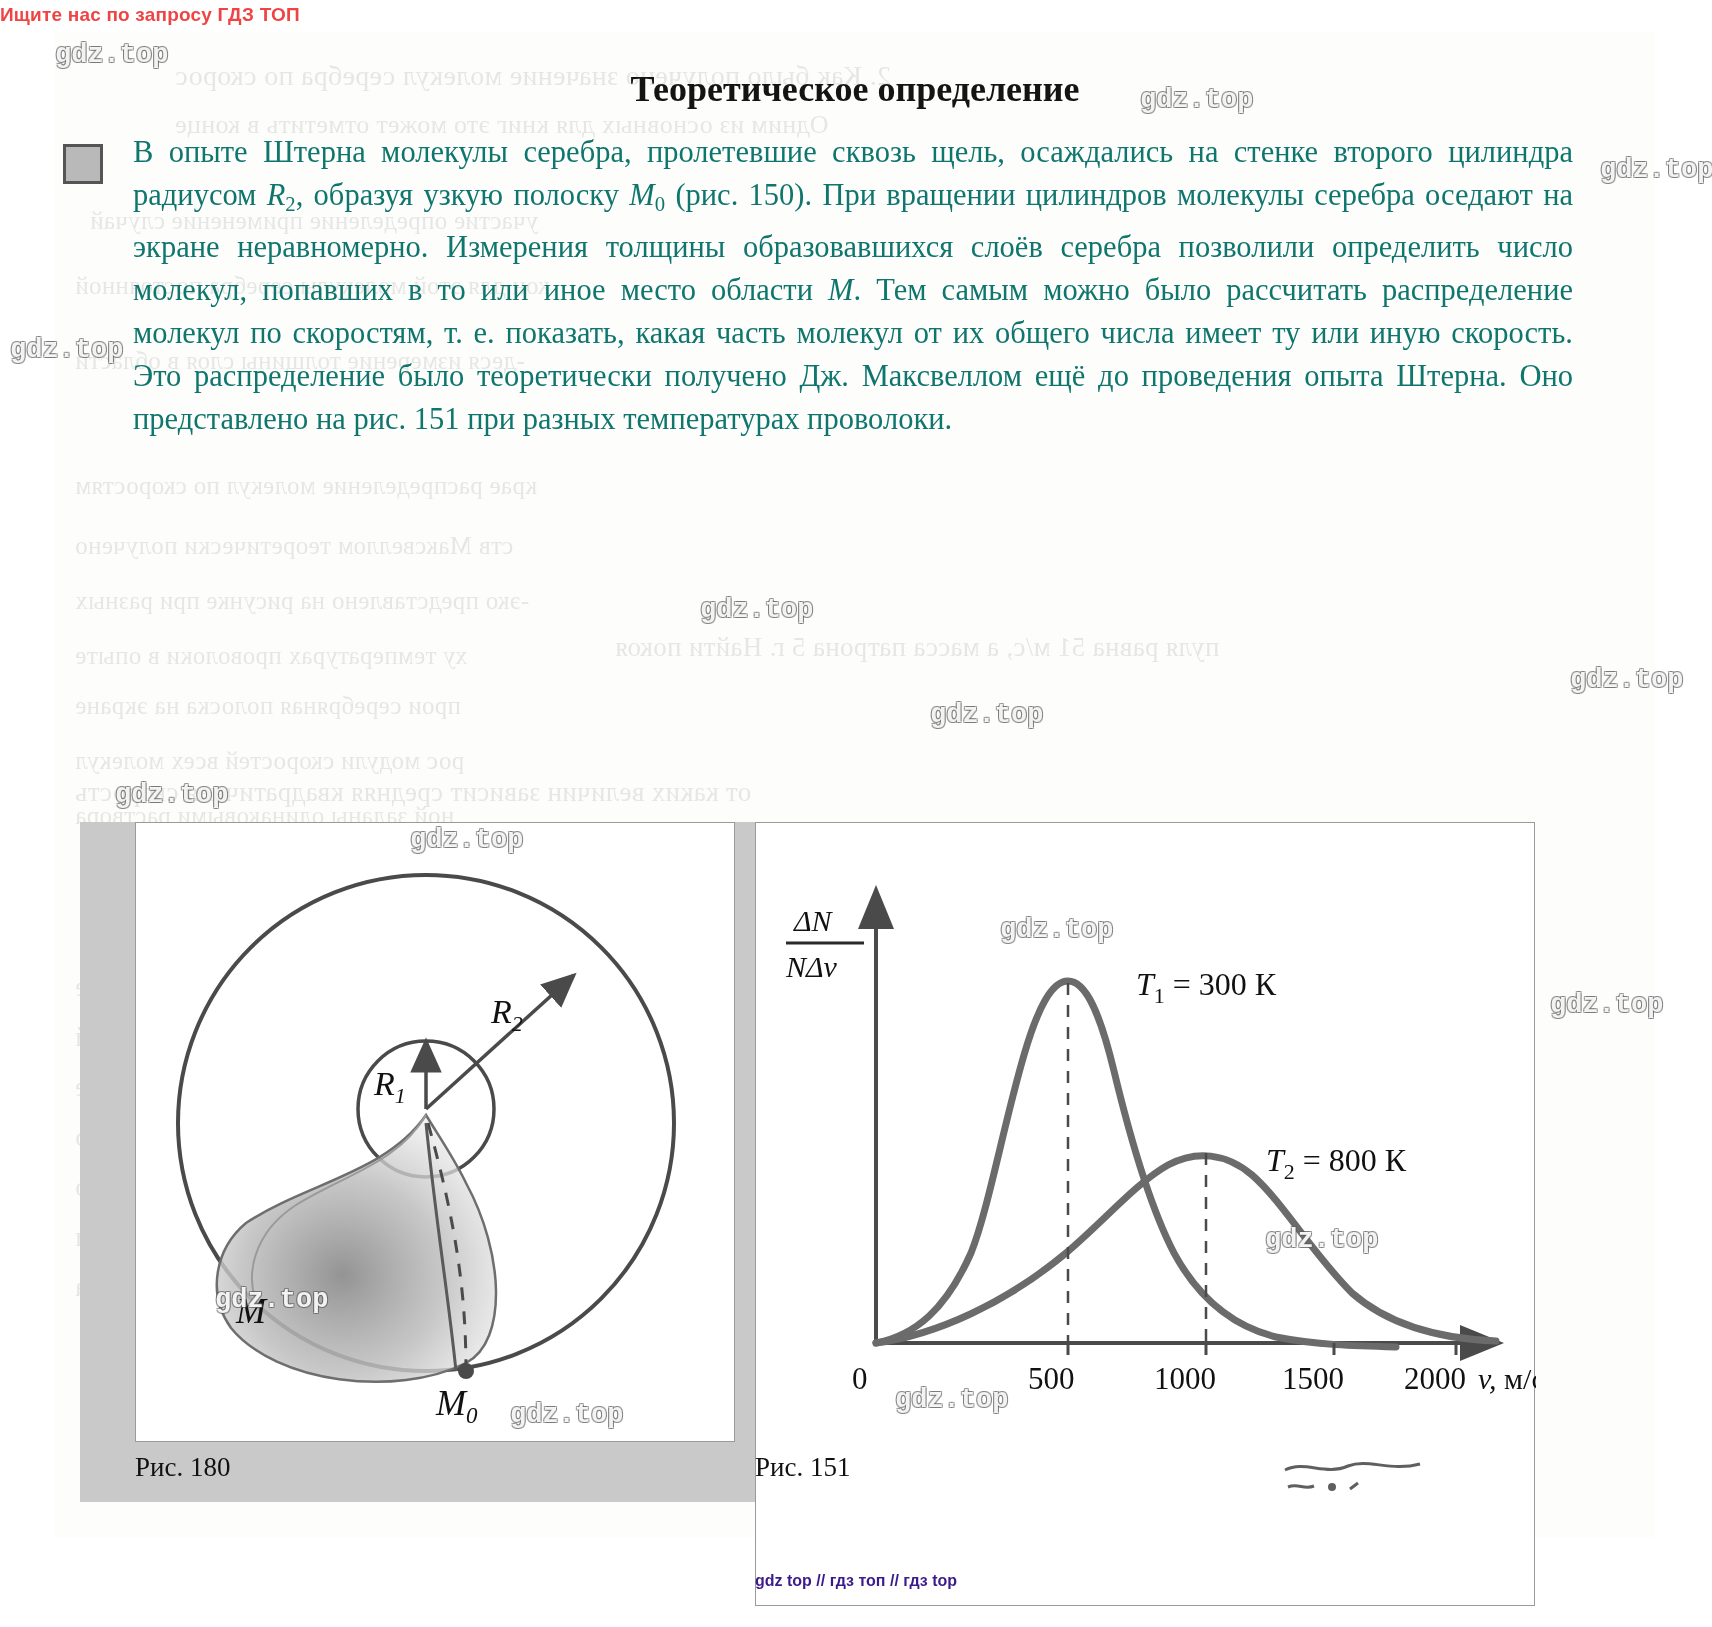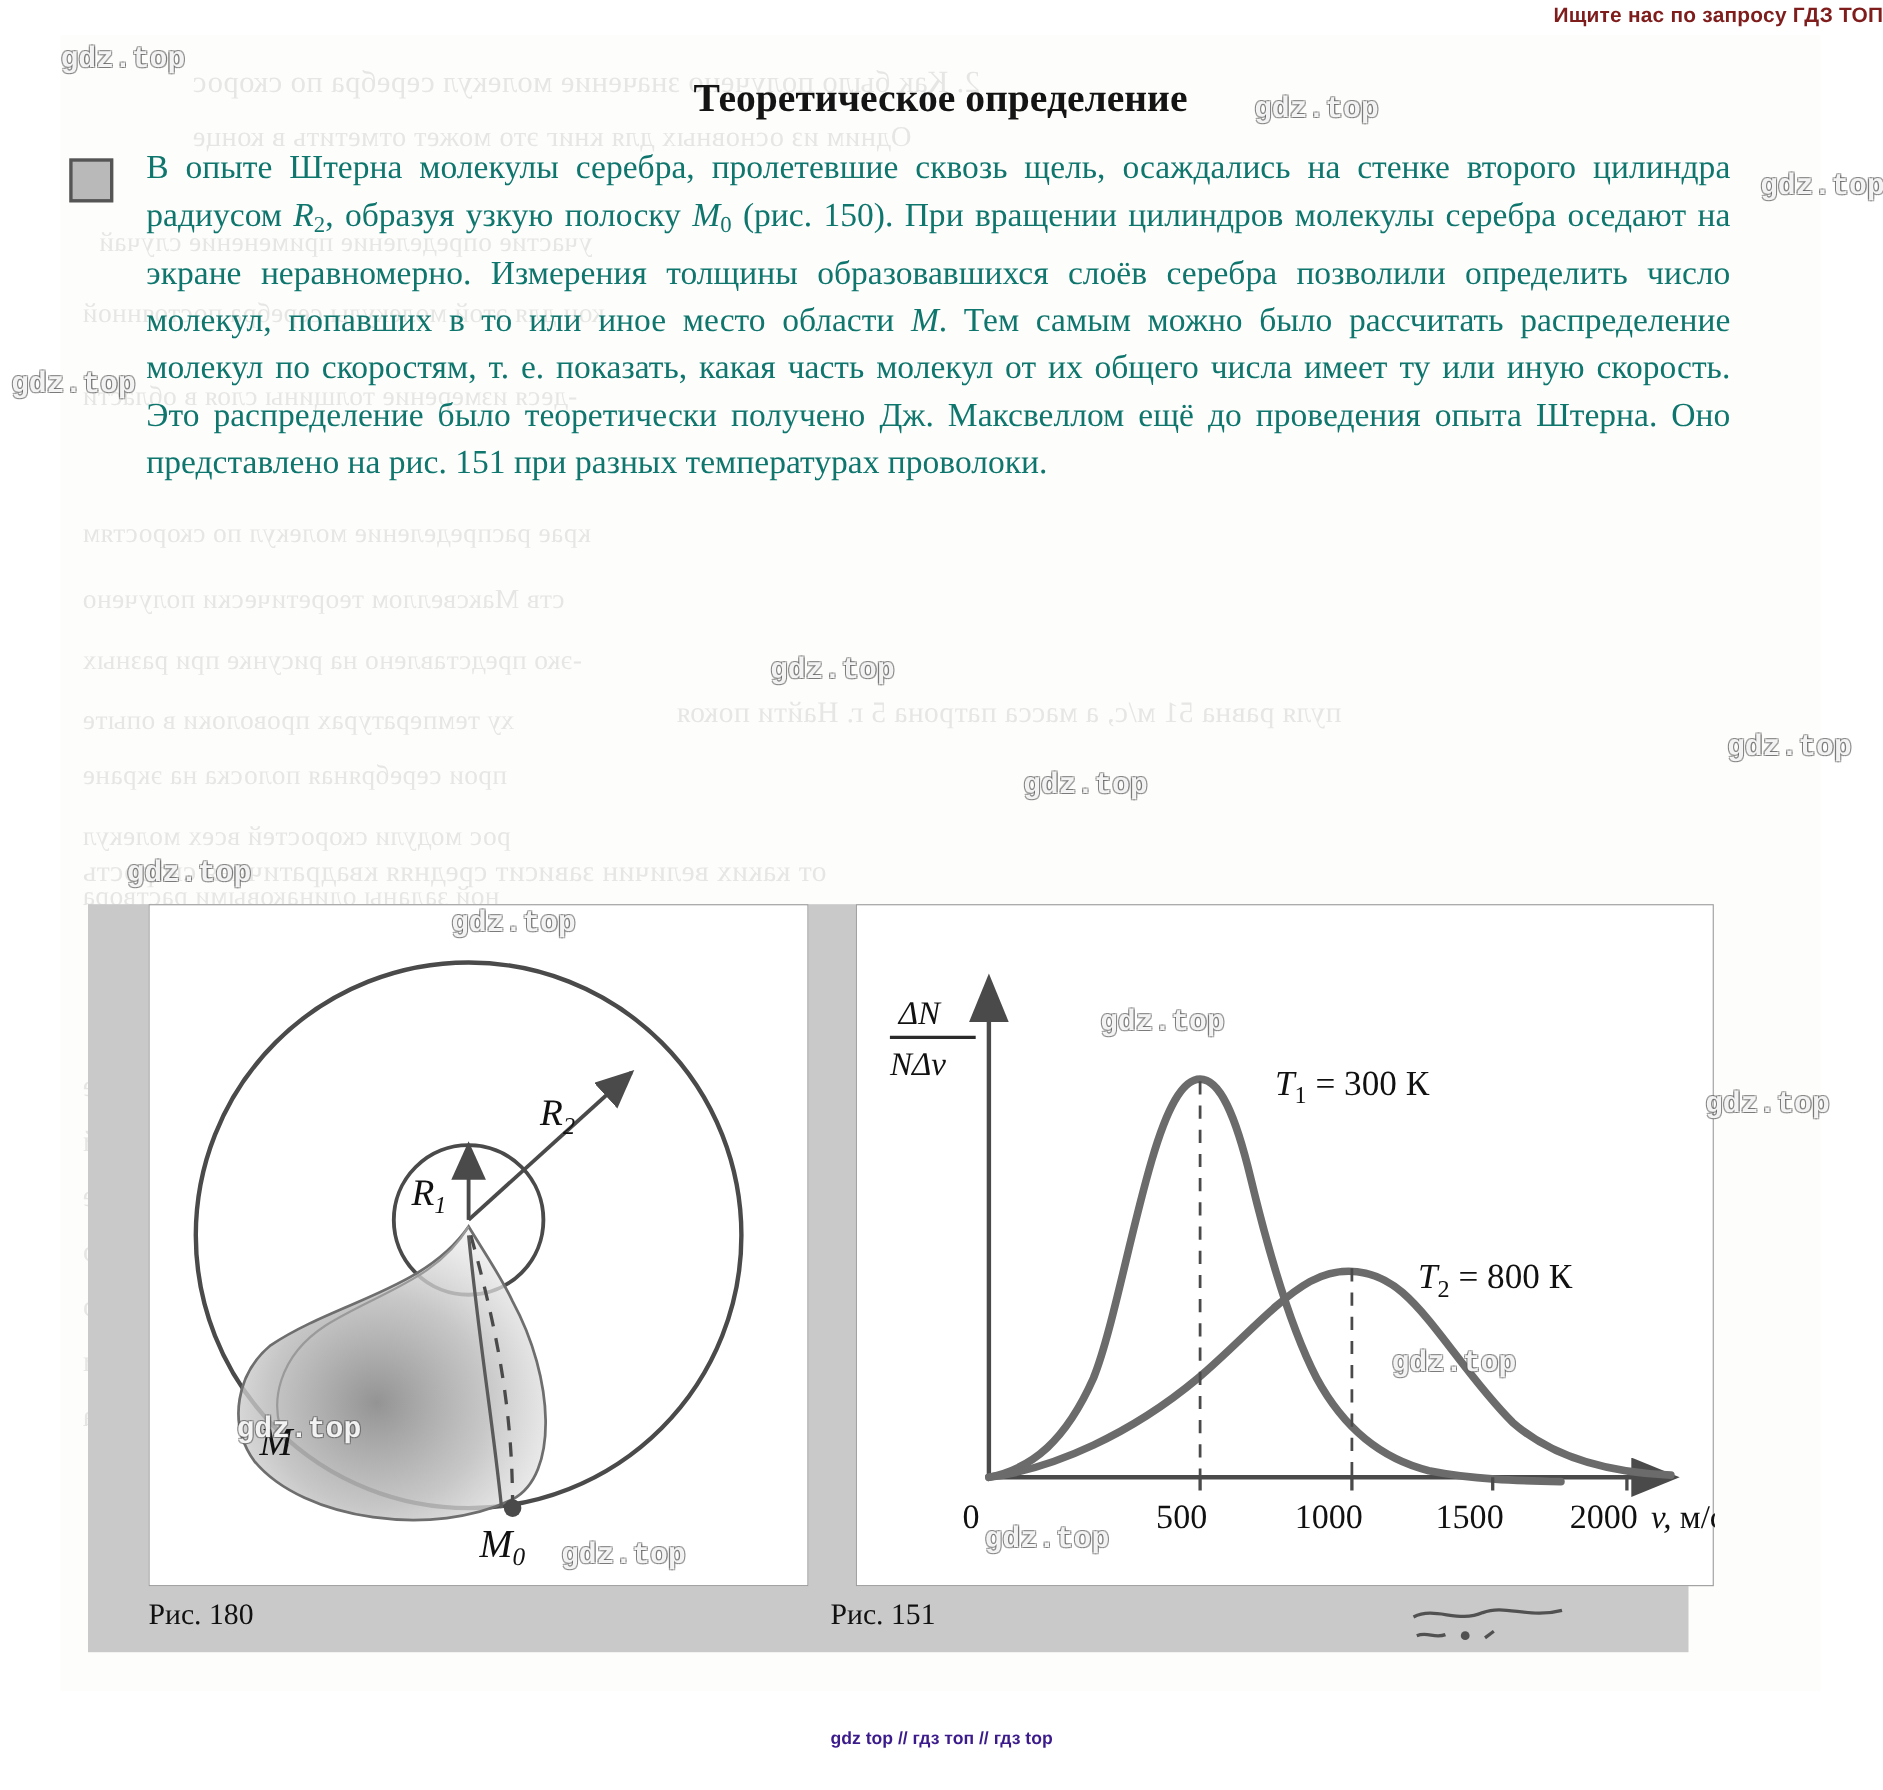--- a/index.html
+++ b/index.html
@@ -14,25 +14,25 @@
     font-family: "Liberation Serif", serif;
     overflow: hidden;
   }
 
   
   .top-banner {
     position: absolute;
     top: 4px;
     left: 0;
     width: 100%;
-    text-align: right;
+    text-align: left;
     font-family: "Liberation Sans", sans-serif;
     font-size: 19px;
     font-weight: bold;
-    color: #7f1d1d;
+    color: #ef4444;
     letter-spacing: .2px;
   }
 
   
   .page {
     position: absolute;
     top: 32px;
     left: 55px;
     width: 1600px;
     height: 1505px;
@@ -99,21 +99,21 @@
     height: 680px;
     background: #c9c9c9;
   }
   .fig-box {
     position: absolute;
     background: #ffffff;
     border: 1px solid #9a9a9a;
     box-sizing: border-box;
   }
   #fig150 { left: 55px;  top: 0px;  width: 600px; height: 620px; }
-  #fig151 { left: 698px; top: 0px;  width: 780px; height: 620px; }
+  #fig151 { left: 675px; top: 0px;  width: 780px; height: 784px; }
 
   .fig-caption {
     position: absolute;
     font-size: 27px;
     color: #111;
     font-family: "Liberation Serif", serif;
   }
   #cap150 { left: 55px;  top: 630px; }
   #cap151 { left: 675px; top: 630px; }
 

